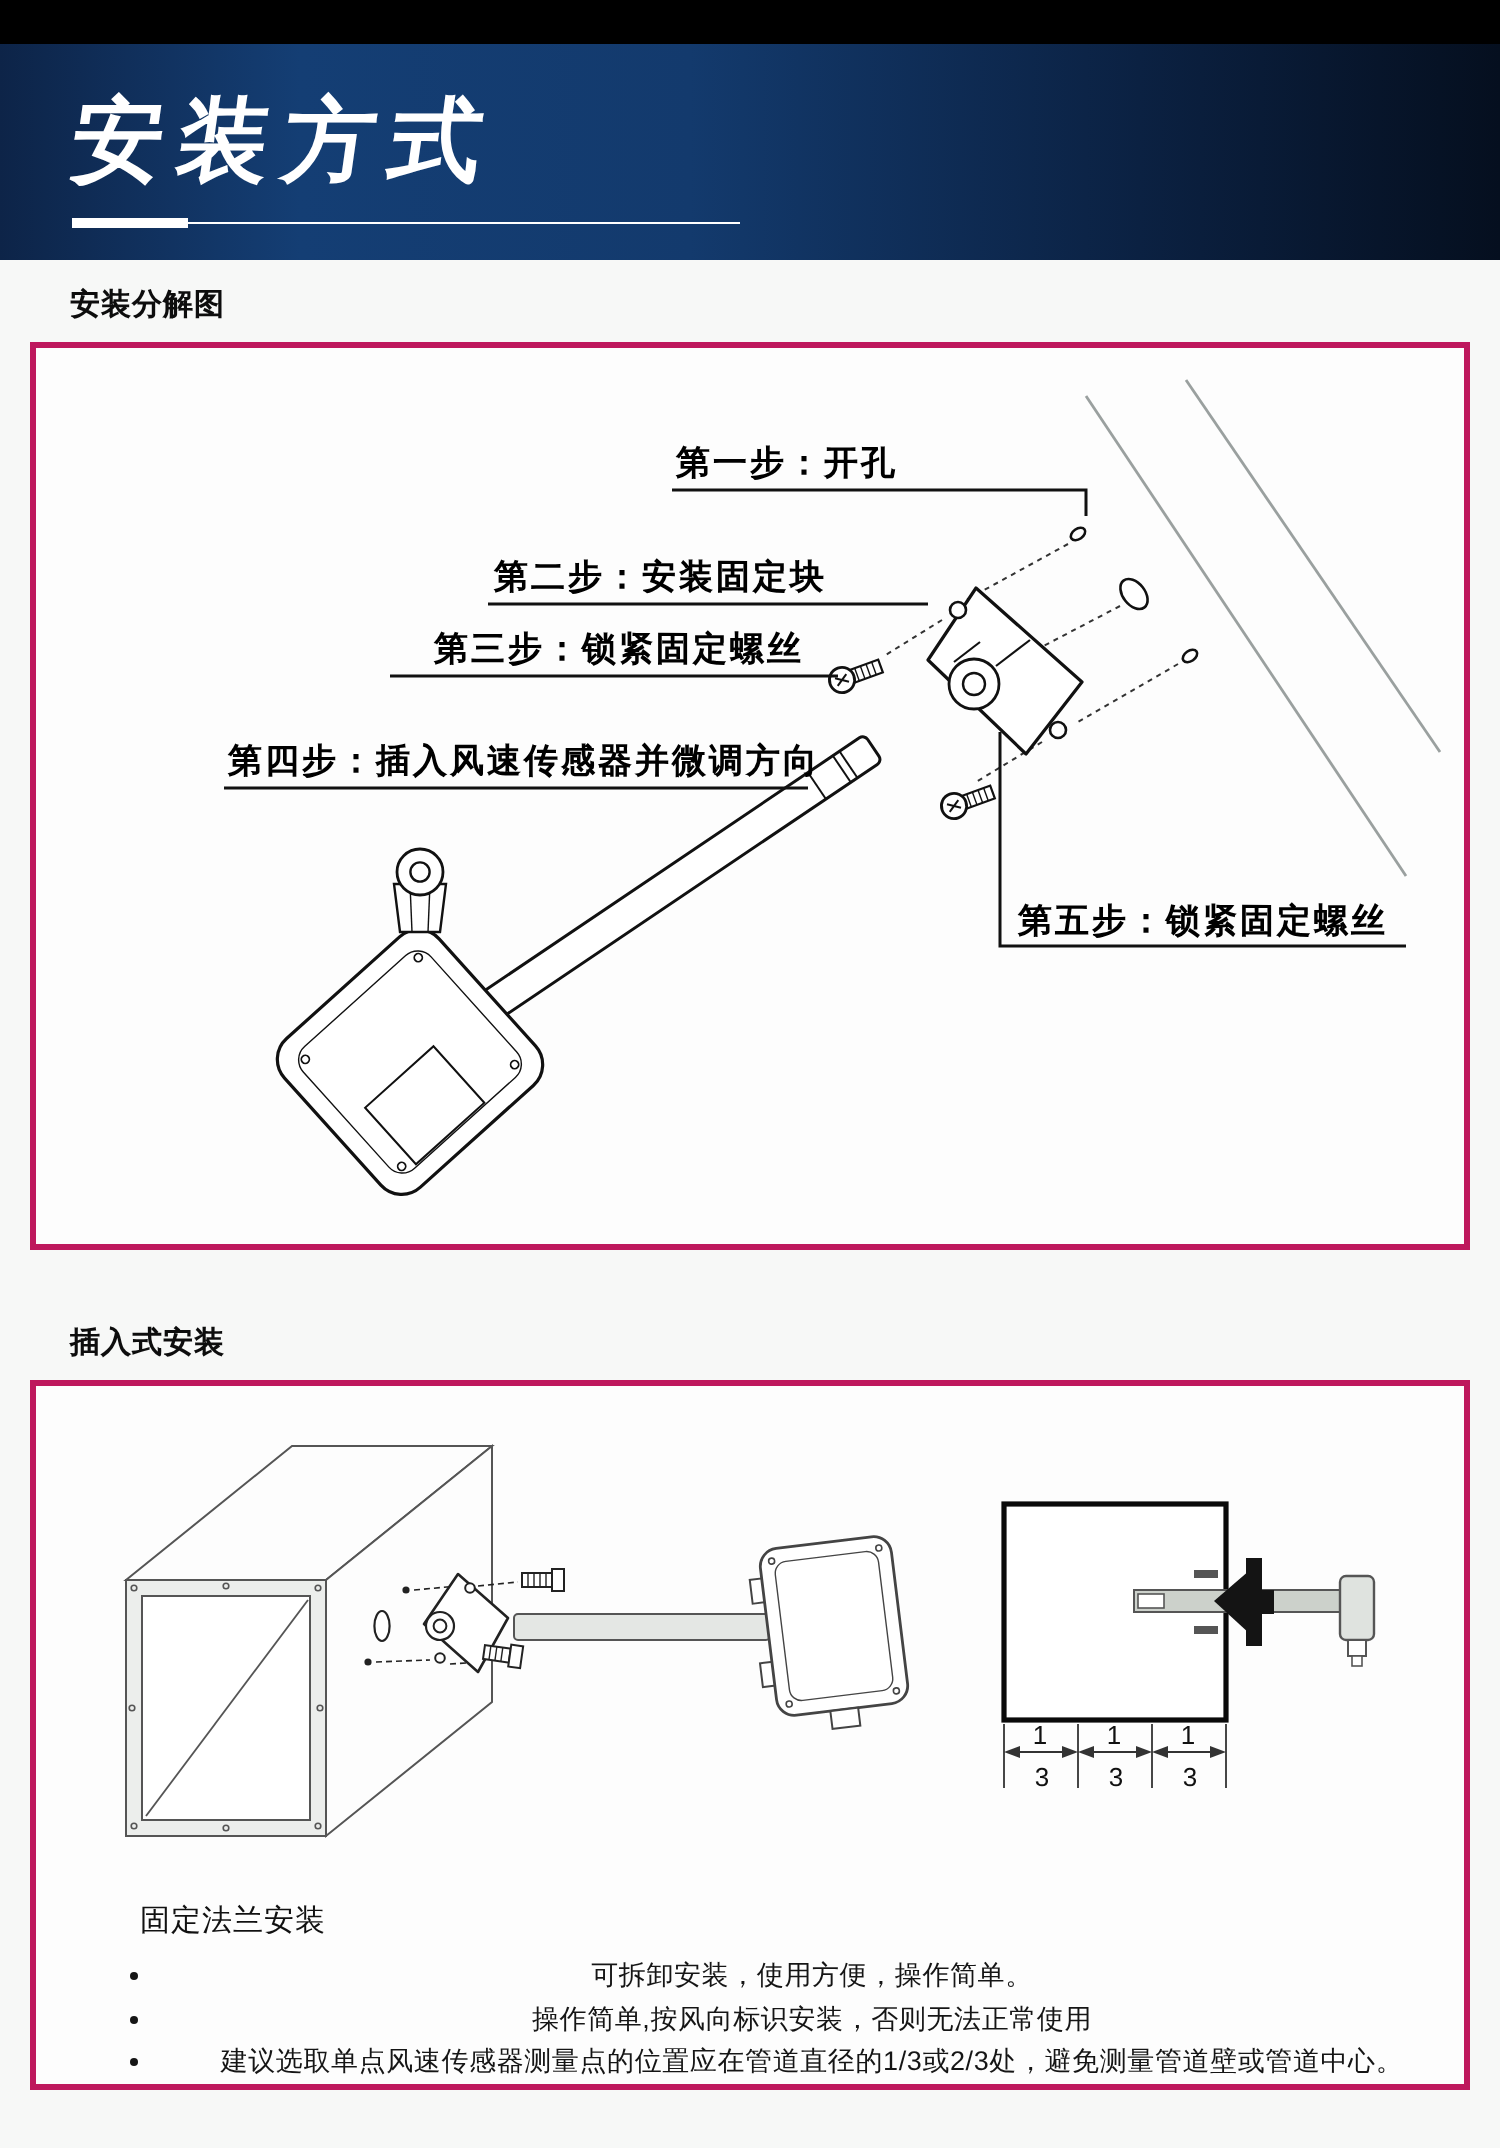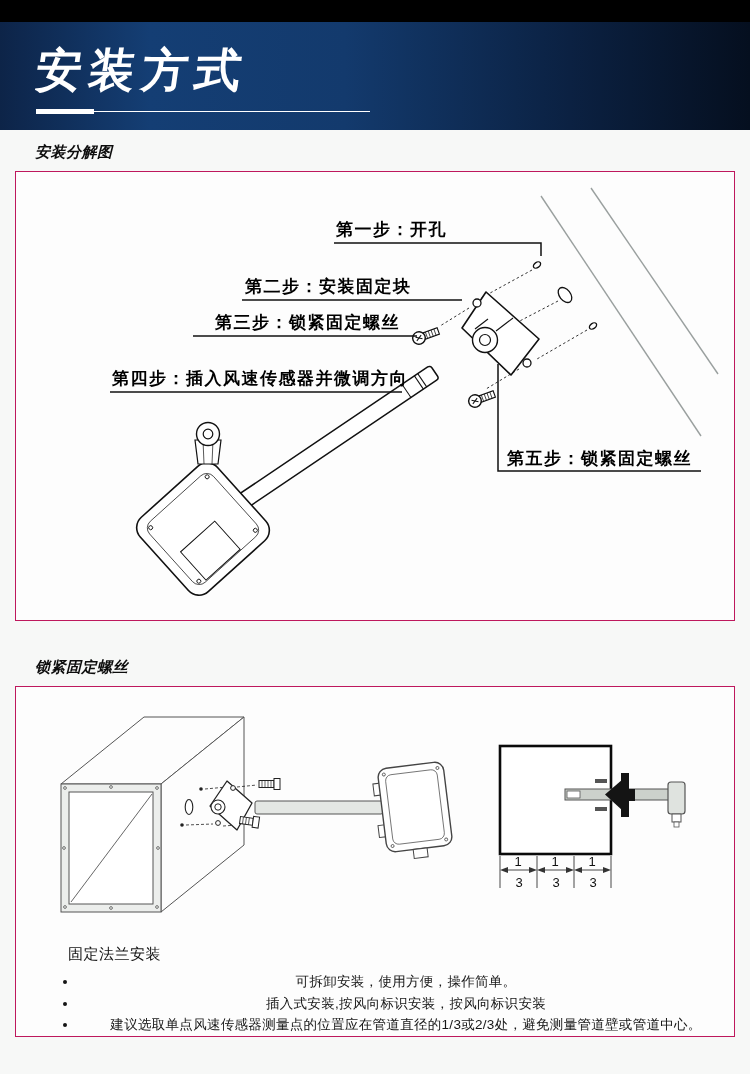--- a/index.html
+++ b/index.html
@@ -17,25 +17,25 @@
   .banner h1 {
     position:absolute; left:36px; top:18px;
     font-size:46px; font-weight:bold; color:#fff;
     letter-spacing:7px; transform:skewX(-8deg); white-space:nowrap;
   }
   .banner-underline { position:absolute; left:36px; top:87px; width:334px; height:5px; }
   .banner-underline .thin  { position:absolute; left:0; top:2px; width:334px; height:1px; background:#fff; }
   .banner-underline .thick { position:absolute; left:0; top:0;  width:58px;  height:5px; background:#fff; }
   .section-title {
     margin:13px 0 9px 35px; font-size:15px; font-weight:bold;
-    letter-spacing:0.5px; color:#0d0d0d;font-style:italic;
+    letter-spacing:0.5px; color:#0d0d0d;
   }
   .section-title.second { margin-top:37px; }
   .panel {
-    margin:0 15px; background:#fdfdfd; border:1px solid #be185d;
+    margin:0 15px; background:#fdfdfd; border:3px solid #be185d;
   }
   .panel svg { display:block; }
   .flange-heading {
     margin:8px 0 0 52px; font-size:15px; font-weight:normal; letter-spacing:0.5px;
   }
   ul.notes { margin:7px 0 0 0; padding-left:62px; list-style:disc;text-align:center; }
   ul.notes li {
     font-size:13.5px; line-height:21.5px; letter-spacing:0.3px; color:#151515;
   }
   svg text { font-family:"Liberation Sans","DejaVu Sans",sans-serif; }
@@ -147,21 +147,21 @@
 
         <text class="step-label" x="96" y="212">第四步：插入风速传感器并微调方向</text>
         <path d="M94,220 H386" class="ln" stroke-width="1.5"></path>
 
         <text class="step-label" x="491" y="292">第五步：锁紧固定螺丝</text>
         <path d="M482,192 V299 H685" class="ln" stroke-width="1.5"></path>
       </g>
     </svg>
   </div>
 
-  <div class="section-title second">锁紧固定螺丝</div>
+  <div class="section-title second">插入式安装</div>
 
   <div class="panel">
     <svg width="718" height="250" viewBox="0 0 718 250">
 
       <g>
         <polygon points="45,97 128,30 228,30 145,97" fill="#fdfdfd" stroke="#555" stroke-width="1"></polygon>
         <polygon points="145,97 228,30 228,158 145,225" fill="#fdfdfd" stroke="#555" stroke-width="1"></polygon>
         <rect x="45" y="97" width="100" height="128" fill="#eceeec" stroke="#555" stroke-width="1"></rect>
         <rect x="53" y="105" width="84" height="112" fill="#fff" stroke="#555" stroke-width="1"></rect>
         <line x1="55" y1="215" x2="136" y2="107" stroke="#555" stroke-width="0.9"></line>
@@ -263,17 +263,17 @@
         <text class="frac" x="503" y="200" text-anchor="middle">3</text>
         <text class="frac" x="540" y="200" text-anchor="middle">3</text>
         <text class="frac" x="577" y="200" text-anchor="middle">3</text>
       </g>
     </svg>
 
     <div class="flange-heading">固定法兰安装</div>
 
     <ul class="notes">
       <li>可拆卸安装，使用方便，操作简单。</li>
-      <li>插入式安装,按风向标识安装，按风向标识安装</li>
+      <li>操作简单,按风向标识安装，否则无法正常使用</li>
       <li>建议选取单点风速传感器测量点的位置应在管道直径的1/3或2/3处，避免测量管道壁或管道中心。</li>
     </ul>
   </div>
 </div>
 
 </body></html>

